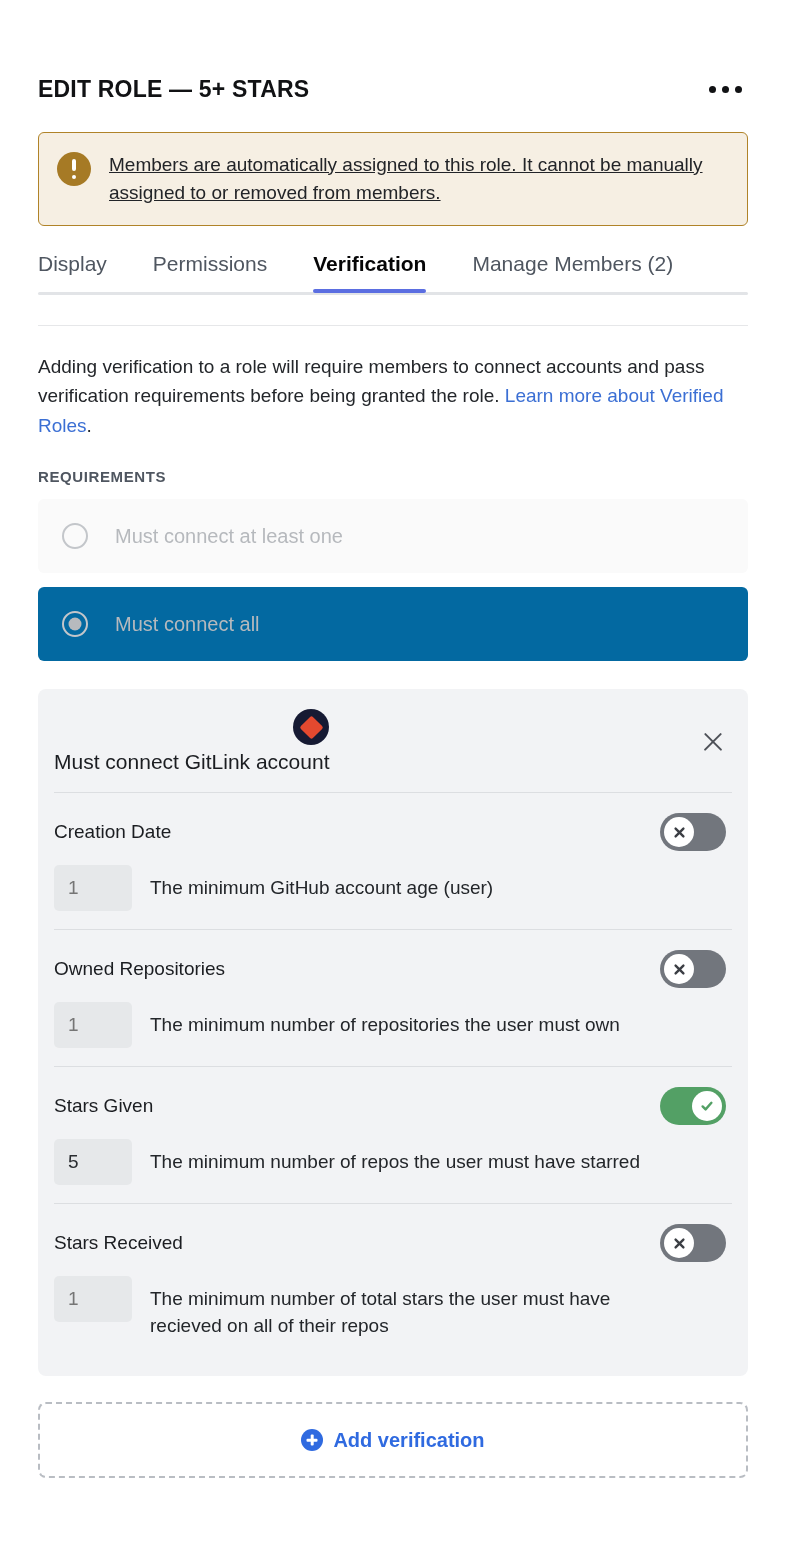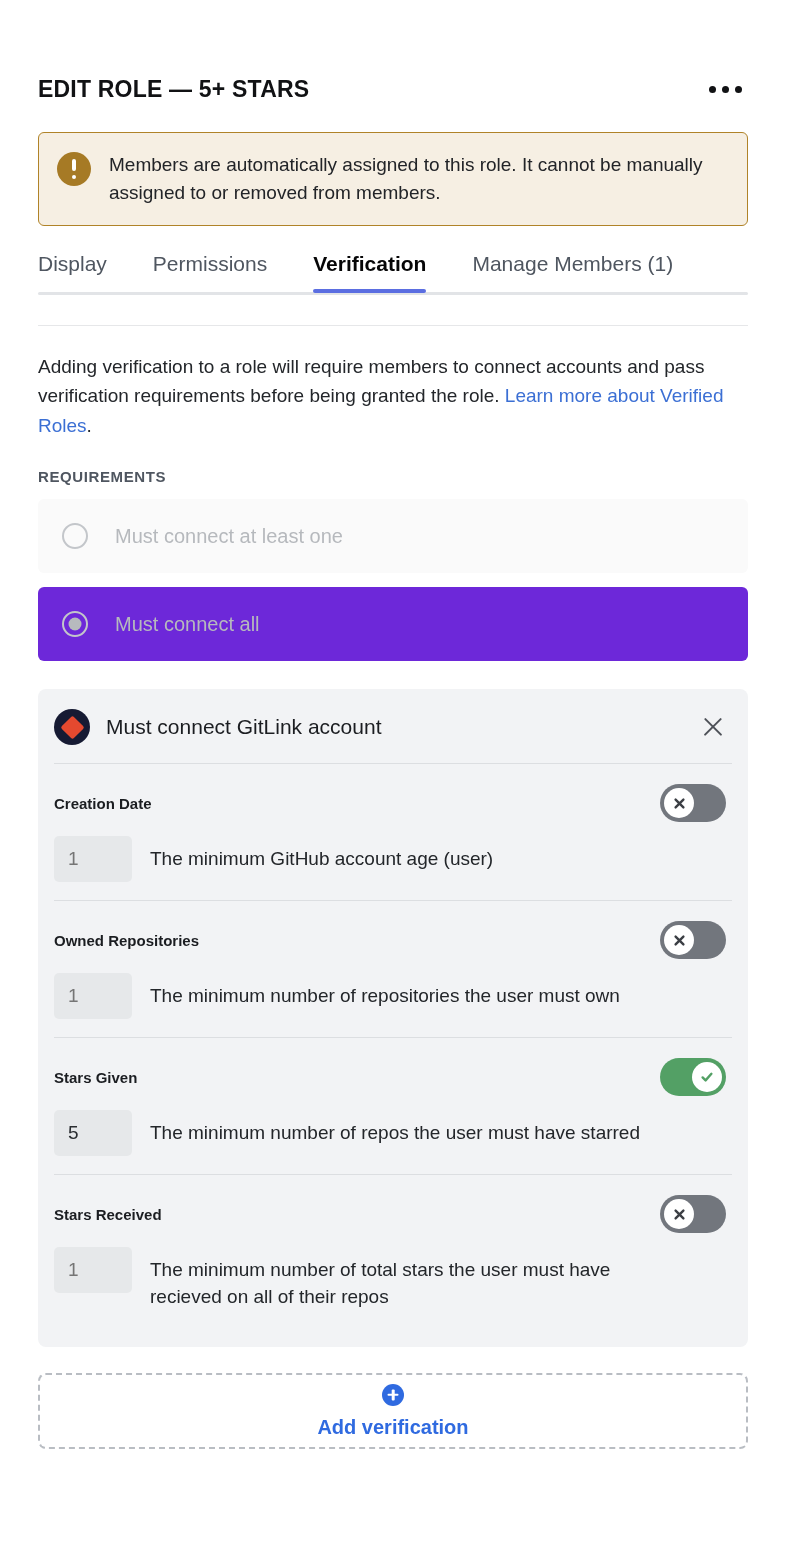--- a/index.html
+++ b/index.html
@@ -83,20 +83,21 @@
     left: 50%; bottom: 7px;
     transform: translateX(-50%);
     width: 4px; height: 4px;
     border-radius: 50%;
     background: #ffffff;
   }
   .banner-text {
     font-size: 19px;
     line-height: 1.48;
     color: #222428;
+    text-decoration: underline;
   }
 
   
   .tabs-wrap {
     margin: 26px 38px 0 38px;
     position: relative;
   }
   .tabs {
     display: flex;
     align-items: center;
@@ -161,21 +162,21 @@
   .radio-row {
     margin: 14px 38px 0 38px;
     height: 74px;
     border-radius: 6px;
     display: flex;
     align-items: center;
     padding: 0 24px;
     gap: 20px;
   }
   .radio-row.r1 { background: #fafafa; }
-  .radio-row.r2 { background: #6d28d9; }
+  .radio-row.r2 { background: #0369a1; }
   .radio {
     flex: 0 0 auto;
     width: 26px; height: 26px;
     border-radius: 50%;
     border: 2px solid #c3c6ca;
     background: transparent;
     position: relative;
   }
   .radio.selected::after {
     content: "";
@@ -200,22 +201,23 @@
     padding: 0 0 18px 0;
   }
   .card-head {
     display: flex;
     align-items: center;
     justify-content: space-between;
     padding: 20px 22px 18px 16px;
   }
   .card-head-left {
     display: flex;
-    align-items: center;
-    gap: 16px;
+    align-items: flex-end;
+    gap: 5px;
+    flex-direction: column;
   }
   .gitlink-icon {
     width: 36px; height: 36px;
     border-radius: 50%;
     background: #161a33;
     display: flex;
     align-items: center;
     justify-content: center;
     flex: 0 0 auto;
   }
@@ -257,22 +259,22 @@
   .req {
     padding: 20px 22px 18px 16px;
   }
   .req-head {
     display: flex;
     align-items: center;
     justify-content: space-between;
     margin-bottom: 14px;
   }
   .req-name {
-    font-size: 15px;
-    font-weight: 700;
+    font-size: 19px;
+    font-weight: 400;
     color: #1b1d21;
   }
   .req-body {
     display: flex;
     align-items: flex-start;
     gap: 18px;
   }
   .num-input {
     flex: 0 0 auto;
     width: 78px;
@@ -323,21 +325,20 @@
     margin: 26px 38px 0 38px;
     height: 76px;
     border: 2px dashed #b9bdc3;
     border-radius: 8px;
     display: flex;
     align-items: center;
     justify-content: center;
     gap: 10px;
     cursor: pointer;
     background: #ffffff;
-    flex-direction: column;
   }
   .plus-circle {
     width: 22px; height: 22px;
     border-radius: 50%;
     background: #2f6ae0;
     position: relative;
     flex: 0 0 auto;
   }
   .plus-circle::before, .plus-circle::after {
     content: "";
@@ -377,21 +378,21 @@
   <div class="banner">
     <div class="warn-icon"></div>
     <div class="banner-text">Members are automatically assigned to this role. It cannot be manually assigned to or removed from members.</div>
   </div>
 
   <div class="tabs-wrap">
     <div class="tabs">
       <div class="tab">Display</div>
       <div class="tab">Permissions</div>
       <div class="tab active">Verification</div>
-      <div class="tab">Manage Members (1)</div>
+      <div class="tab">Manage Members (2)</div>
     </div>
     <div class="tabs-rule"></div>
     <div class="section-rule"></div>
   </div>
 
   <div class="intro"><span>Adding verification to a role will require members to connect accounts and pass verification requirements before being granted the role. </span><a href="#">Learn more about Verified Roles</a><span>.</span></div>
 
   <div class="req-label">REQUIREMENTS</div>
 
   <div class="radio-row r1">

